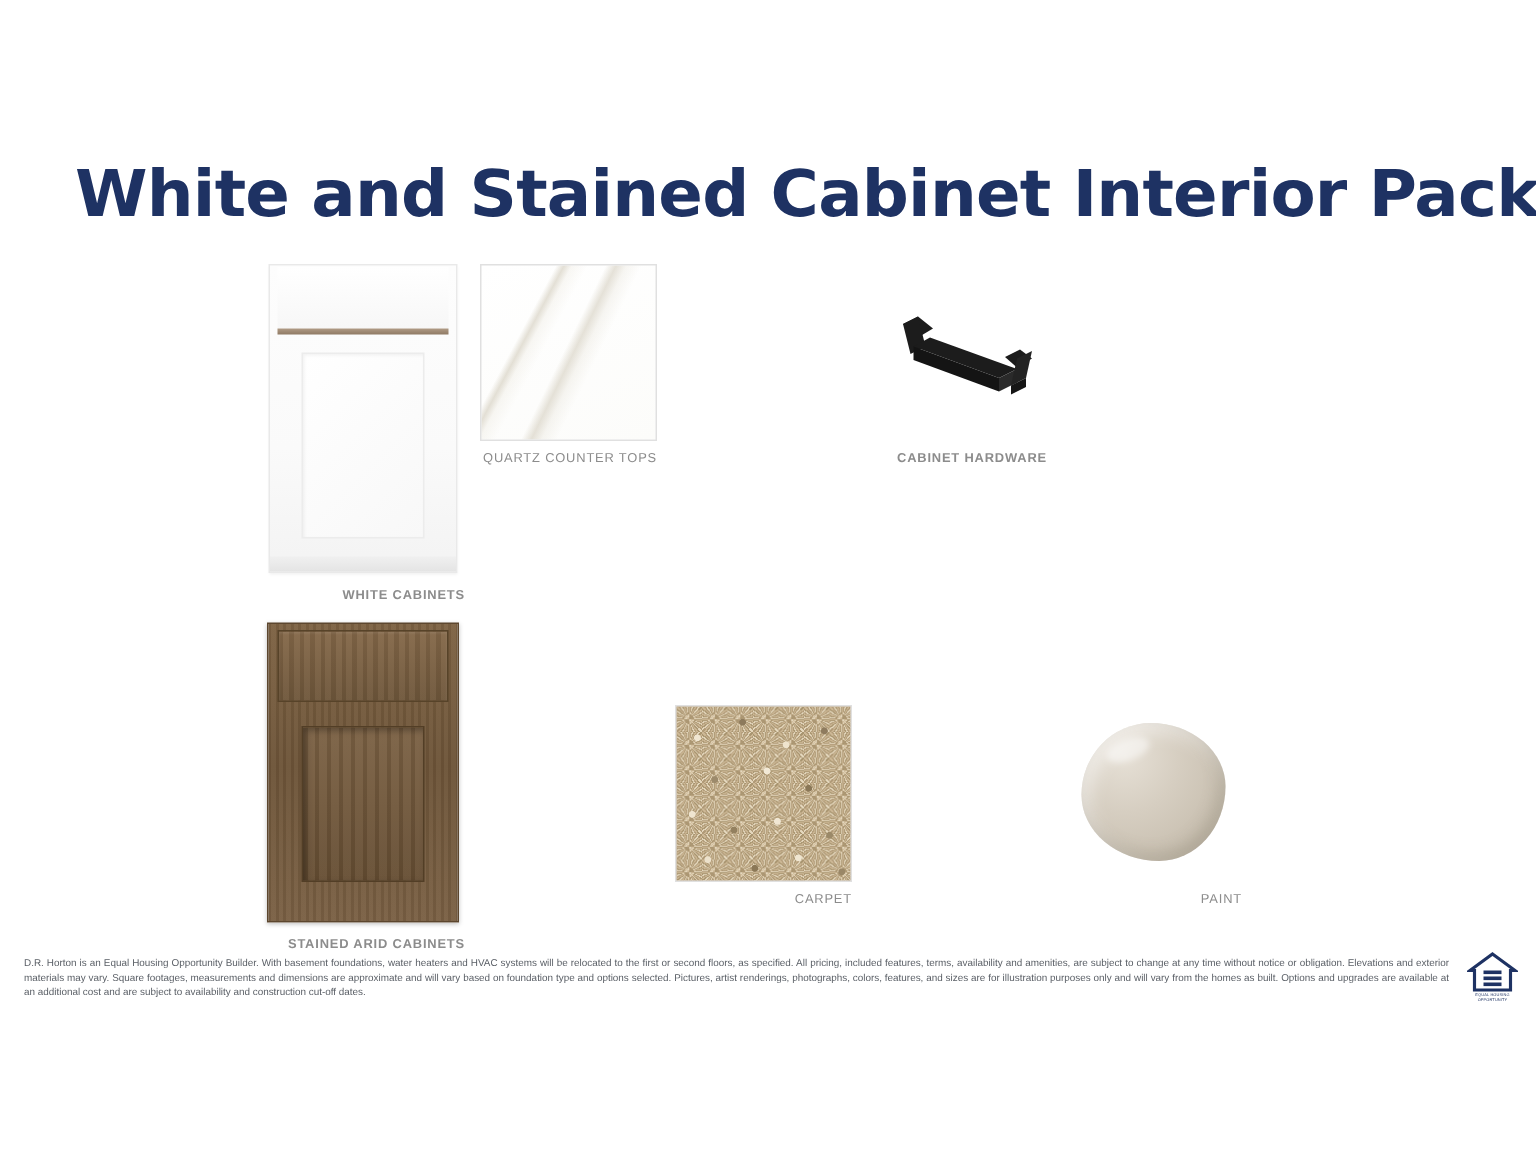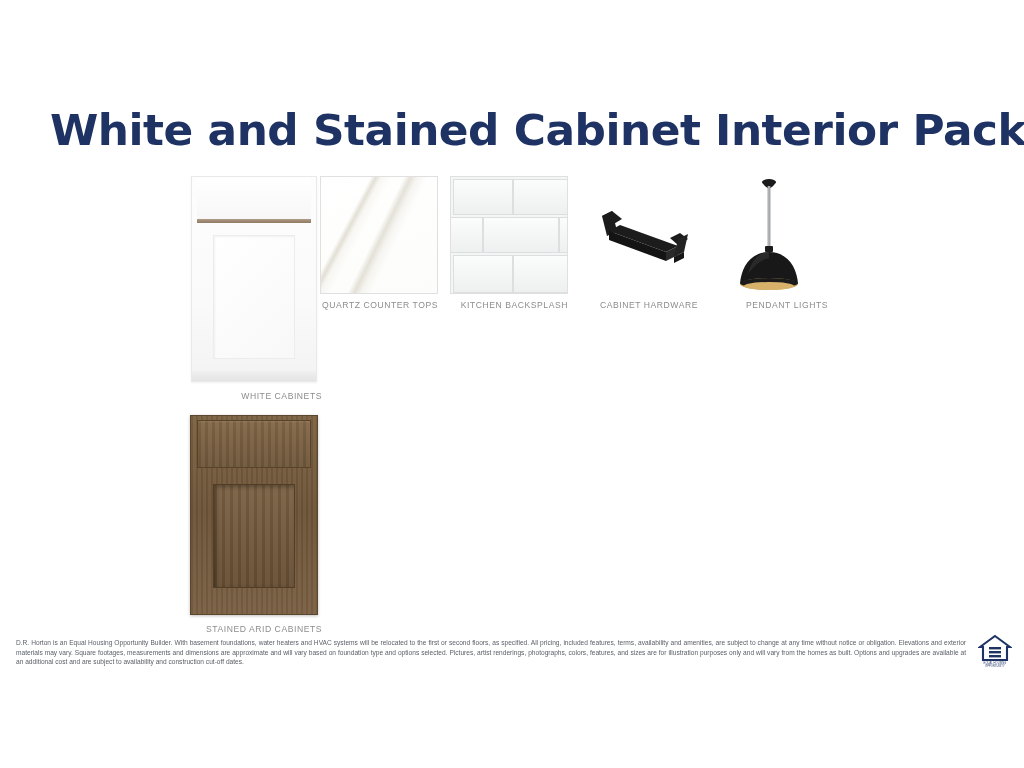--- a/index.html
+++ b/index.html
@@ -33,21 +33,21 @@
     font-family: "Liberation Sans", sans-serif;
     font-size: 8.6px;
     letter-spacing: 0.55px;
     color: #8c8c8c;
     text-align: right;
     line-height: 10.5px;
     text-transform: uppercase;
   }
 
   
-  .cab-col { position: absolute; left: 186px; top: 176px; width: 136px; }
+  .cab-col { position: absolute; left: 174px; top: 176px; width: 136px; font-weight: bold; }
 
   .cab-white {
     position: relative;
     width: 126px; height: 206px;
     margin: 0 auto;
     background: linear-gradient(180deg,#fdfdfd 0%, #fafafa 60%, #f3f3f3 100%);
     border: 1px solid #e9e9e9;
     box-shadow: 0 1px 2px rgba(0,0,0,.06);
   }
   .cab-white .drawer-line {
@@ -96,21 +96,21 @@
   .cab-label-stained { margin-top: 9px; }
 
   
   .grid { position: absolute; left: 320px; top: 176px; width: 510px; }
   .grid-row { position: relative; height: 150px; }
   .cell { position: absolute; width: 118px; }
   .cell .sw { width: 118px; height: 118px; border: 1px solid #e0e0e0; position: relative; overflow: hidden; }
   .cell .sw.plain { border: none; }
   .cell .cap { margin-top: 6px; }
 
-  .c0 { left: 0px; }   .c1 { left: 130px; } .c2 { left: 260px; } .c3 { left: 390px; }
+  .c0 { left: 0px; }   .c1 { left: 130px; } .c2 { left: 260px; font-weight: bold; } .c3 { left: 390px; }
 
   
   .row1 { top: 0px; }
   .row2 { top: 144px; }
 
   
   .sw-quartz {
     background:
       linear-gradient(118deg, rgba(205,198,180,0) 28%, rgba(205,198,180,.55) 31%, rgba(222,216,200,.2) 34%, rgba(205,198,180,0) 40%),
       linear-gradient(116deg, rgba(198,190,170,0) 48%, rgba(198,190,170,.45) 52%, rgba(210,203,185,.18) 56%, rgba(198,190,170,0) 62%),
@@ -229,75 +229,56 @@
 
   <div class="grid">
 
     <div class="grid-row row1">
 
       <div class="cell c0">
         <div class="sw sw-quartz"></div>
         <div class="label cap">QUARTZ COUNTER TOPS</div>
       </div>
 
-      <div class="cell c1">
-        <div class="sw sw-backsplash">
-          <i style="left:2px;  top:2px;  width:60px; height:36px;"></i>
-          <i style="left:62px; top:2px;  width:56px; height:36px;"></i>
-          <i style="left:-16px;top:40px; width:48px; height:36px;"></i>
-          <i style="left:32px; top:40px; width:76px; height:36px;"></i>
-          <i style="left:108px;top:40px; width:48px; height:36px;"></i>
-          <i style="left:2px;  top:78px; width:60px; height:38px;"></i>
-          <i style="left:62px; top:78px; width:56px; height:38px;"></i>
-        </div>
-        <div class="label cap">KITCHEN BACKSPLASH</div>
-      </div>
 
       <div class="cell c2">
         <div class="sw sw-hardware plain">
           <svg width="118" height="118" viewBox="0 0 118 118">
             <g fill="#1c1c1c">
               <path d="M22 40 l10 -5 10 8 -10 6 z"></path>
               <path d="M22 40 l10 -5 5 20 -10 5 z"></path>
               <path d="M29 55 L86 76 l12 -6 L40 49 z"></path>
               <path d="M29 55 L86 76 l0 9 -57 -21 z" fill="#141414"></path>
               <path d="M86 76 l12 -6 0 9 -12 6 z" fill="#2a2a2a"></path>
               <path d="M90 62 l10 -5 8 6 -10 6 z"></path>
               <path d="M98 63 l10 -5 -4 18 -10 5 z" fill="#232323"></path>
               <path d="M94 81 l10 -5 0 6 -10 5 z" fill="#161616"></path>
             </g>
           </svg>
         </div>
         <div class="label cap">CABINET HARDWARE</div>
       </div>
 
+    </div>
+
+    <div class="grid-row row2">
+
+
+      <div class="cell c1">
+        <div class="sw sw-carpet"></div>
+        <div class="label cap">CARPET</div>
+      </div>
+
+
       <div class="cell c3">
-        <div class="sw sw-pendant plain">
-          <svg width="118" height="118" viewBox="0 0 118 118">
-            <ellipse cx="59" cy="6" rx="7" ry="3" fill="#1b1b1b"></ellipse>
-            <path d="M52 6 q7 12 14 0 z" fill="#1b1b1b"></path>
-            <rect x="57.6" y="10" width="2.8" height="62" fill="#8f9194"></rect>
-            <rect x="58.4" y="10" width="1" height="62" fill="#c9ccce"></rect>
-            <rect x="55" y="70" width="8" height="6" rx="1" fill="#1b1b1b"></rect>
-            <path d="M59 76 C40 76 31 92 30 108 L88 108 C87 92 78 76 59 76 Z" fill="#181818"></path>
-            <path d="M59 76 C48 76 41 86 38 98 C44 90 50 84 59 82 Z" fill="#2e2e2e" opacity=".8"></path>
-            <ellipse cx="59" cy="108" rx="29" ry="6" fill="#caa35c"></ellipse>
-            <ellipse cx="59" cy="107" rx="29" ry="5" fill="#1b1b1b"></ellipse>
-            <ellipse cx="59" cy="110" rx="25" ry="4" fill="#d8b26b"></ellipse>
-          </svg>
+        <div class="sw sw-paint plain">
+          <div class="paint-blob"></div>
         </div>
-        <div class="label cap">PENDANT LIGHTS</div>
-      </div>
-    </div>
-
-    <div class="grid-row row2">
-
-
-
-
+        <div class="label cap">PAINT</div>
+      </div>
     </div>
 
   </div>
 
   <div class="disclaimer">D.R. Horton is an Equal Housing Opportunity Builder. With basement foundations, water heaters and HVAC systems will be relocated to the first or second floors, as specified. All pricing, included features, terms, availability and amenities, are subject to change at any time without notice or obligation. Elevations and exterior materials may vary. Square footages, measurements and dimensions are approximate and will vary based on foundation type and options selected. Pictures, artist renderings, photographs, colors, features, and sizes are for illustration purposes only and will vary from the homes as built. Options and upgrades are available at an additional cost and are subject to availability and construction cut-off dates.</div>
 
   <div class="eho">
     <svg width="34" height="28" viewBox="0 0 34 28">
       <path d="M17 2 L32 13 L29 13 L29 26 L5 26 L5 13 L2 13 Z" fill="none" stroke="#1e3263" stroke-width="2.1"></path>
       <rect x="11" y="13" width="12" height="2.4" fill="#1e3263"></rect>

